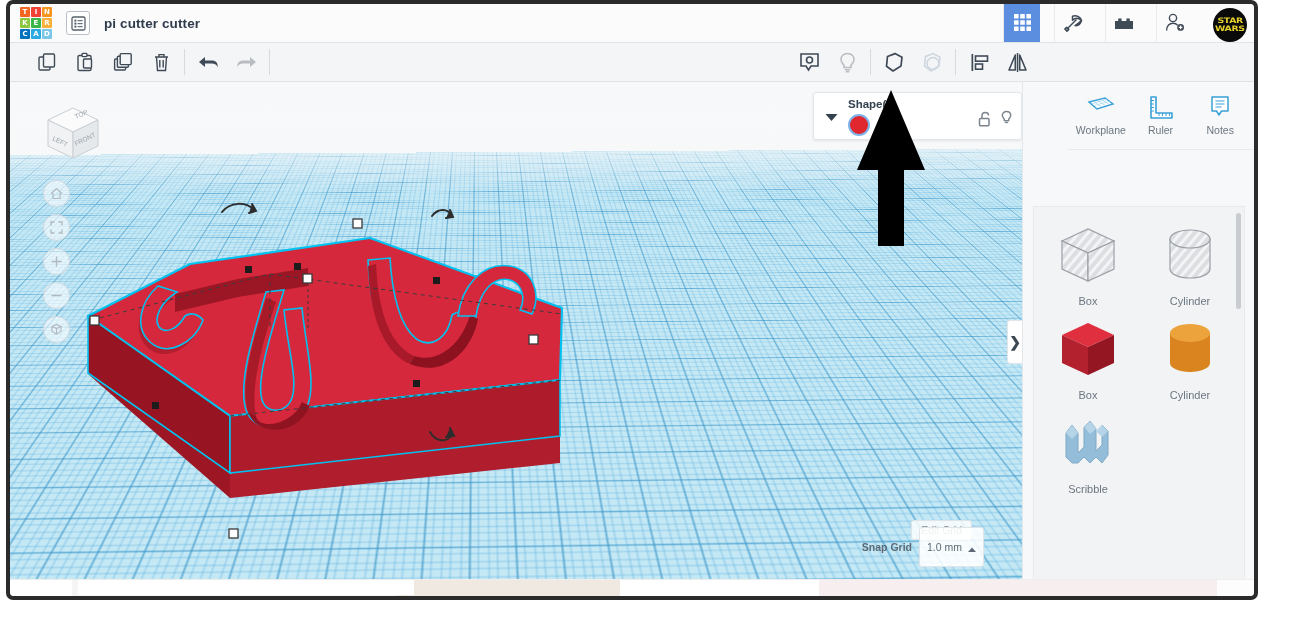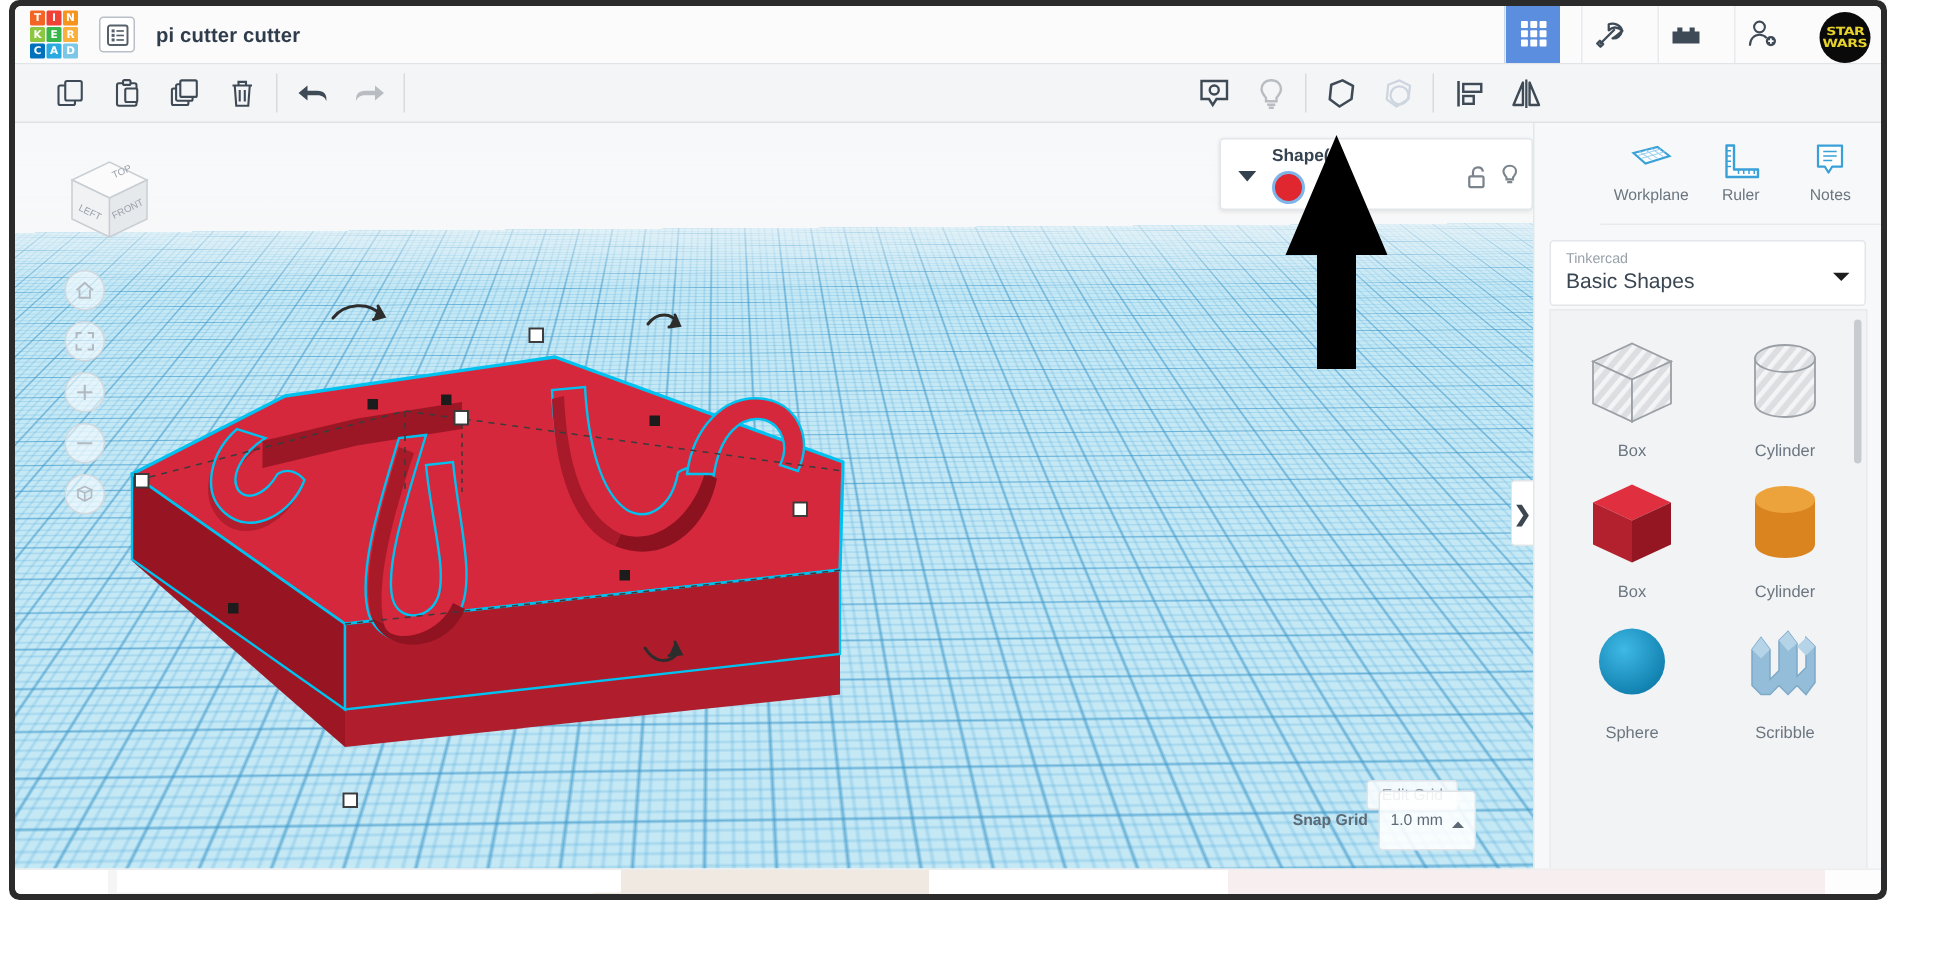--- a/index.html
+++ b/index.html
@@ -682,27 +682,20 @@
         <svg width="30" height="26" viewBox="0 0 30 26">
           <path d="M7 2 h16 v14 h-6.5 l-2.5 4 -2.5 -4 H7 Z" fill="#ffffff" stroke="#3aa0d8" stroke-width="1.5" stroke-linejoin="round"></path>
           <g stroke="#3aa0d8" stroke-width="1.1">
                 <path d="M10.5 6 h9 M10.5 9 h9 M10.5 12 h6"></path>
               </g>
         </svg>
         <div class="lbl">Notes</div>
       </div>
     </div>
 
-    <div id="category">
-      <div id="cat-sub">Tinkercad</div>
-      <div id="cat-main">Basic Shapes</div>
-      <svg id="cat-caret" width="11" height="7" viewBox="0 0 11 7">
-        <path d="M0 0.8 L5.5 6.4 L11 0.8 Z" fill="#1d1d1d"></path>
-      </svg>
-    </div>
 
     <div id="shapes-scroll">
       <div id="shapes-grid">
 
         <div class="shape-cell">
           <svg width="72" height="72" viewBox="0 0 72 72">
             <defs>
                   <pattern id="hatch" width="7" height="7" patternTransform="rotate(40)" patternUnits="userSpaceOnUse">
               <rect width="7" height="7" fill="#dcdee1"></rect>
                     <rect width="3" height="7" fill="#f3f4f5"></rect>
@@ -739,32 +732,20 @@
         </div>
 
         <div class="shape-cell">
           <svg width="72" height="72" viewBox="0 0 72 72">
             <path d="M16 20 h40 v30 a20 9 0 0 1 -40 0 Z" fill="#d9841f"></path>
             <ellipse cx="36" cy="20" rx="20" ry="9" fill="#edA33c"></ellipse>
           </svg>
           <div class="slbl">Cylinder</div>
         </div>
 
-        <div class="shape-cell">
-          <svg width="72" height="72" viewBox="0 0 72 72">
-            <defs>
-                  <radialGradient id="sph" cx="38%" cy="32%" r="72%">
-              <stop offset="0" stop-color="#3fb9e5"></stop>
-                    <stop offset="1" stop-color="#0f7ead"></stop>
-                  </radialGradient>
-                </defs>
-            <circle cx="36" cy="34" r="22" fill="url(#sph)"></circle>
-          </svg>
-          <div class="slbl">Sphere</div>
-        </div>
 
         <div class="shape-cell">
           <svg width="72" height="72" viewBox="0 0 72 72">
             <g fill="#93bdd9" stroke="#7fa9c6" stroke-width="1">
               <path d="M14 50 L14 26 L20 18 L26 26 L26 46 L32 40 L32 20 L38 14 L44 22 L44 44 L50 38 L50 18 L56 24 L56 48 L50 56 L44 50 L38 56 L32 50 L26 56 L20 56 Z"></path>
             </g>
             <g fill="#b5d4e8">
                   <path d="M14 26 L20 18 L26 26 L20 32 Z"></path>
                   <path d="M32 20 L38 14 L44 22 L38 27 Z"></path>
                   <path d="M50 18 L56 24 L50 30 L44 24 Z"></path>

